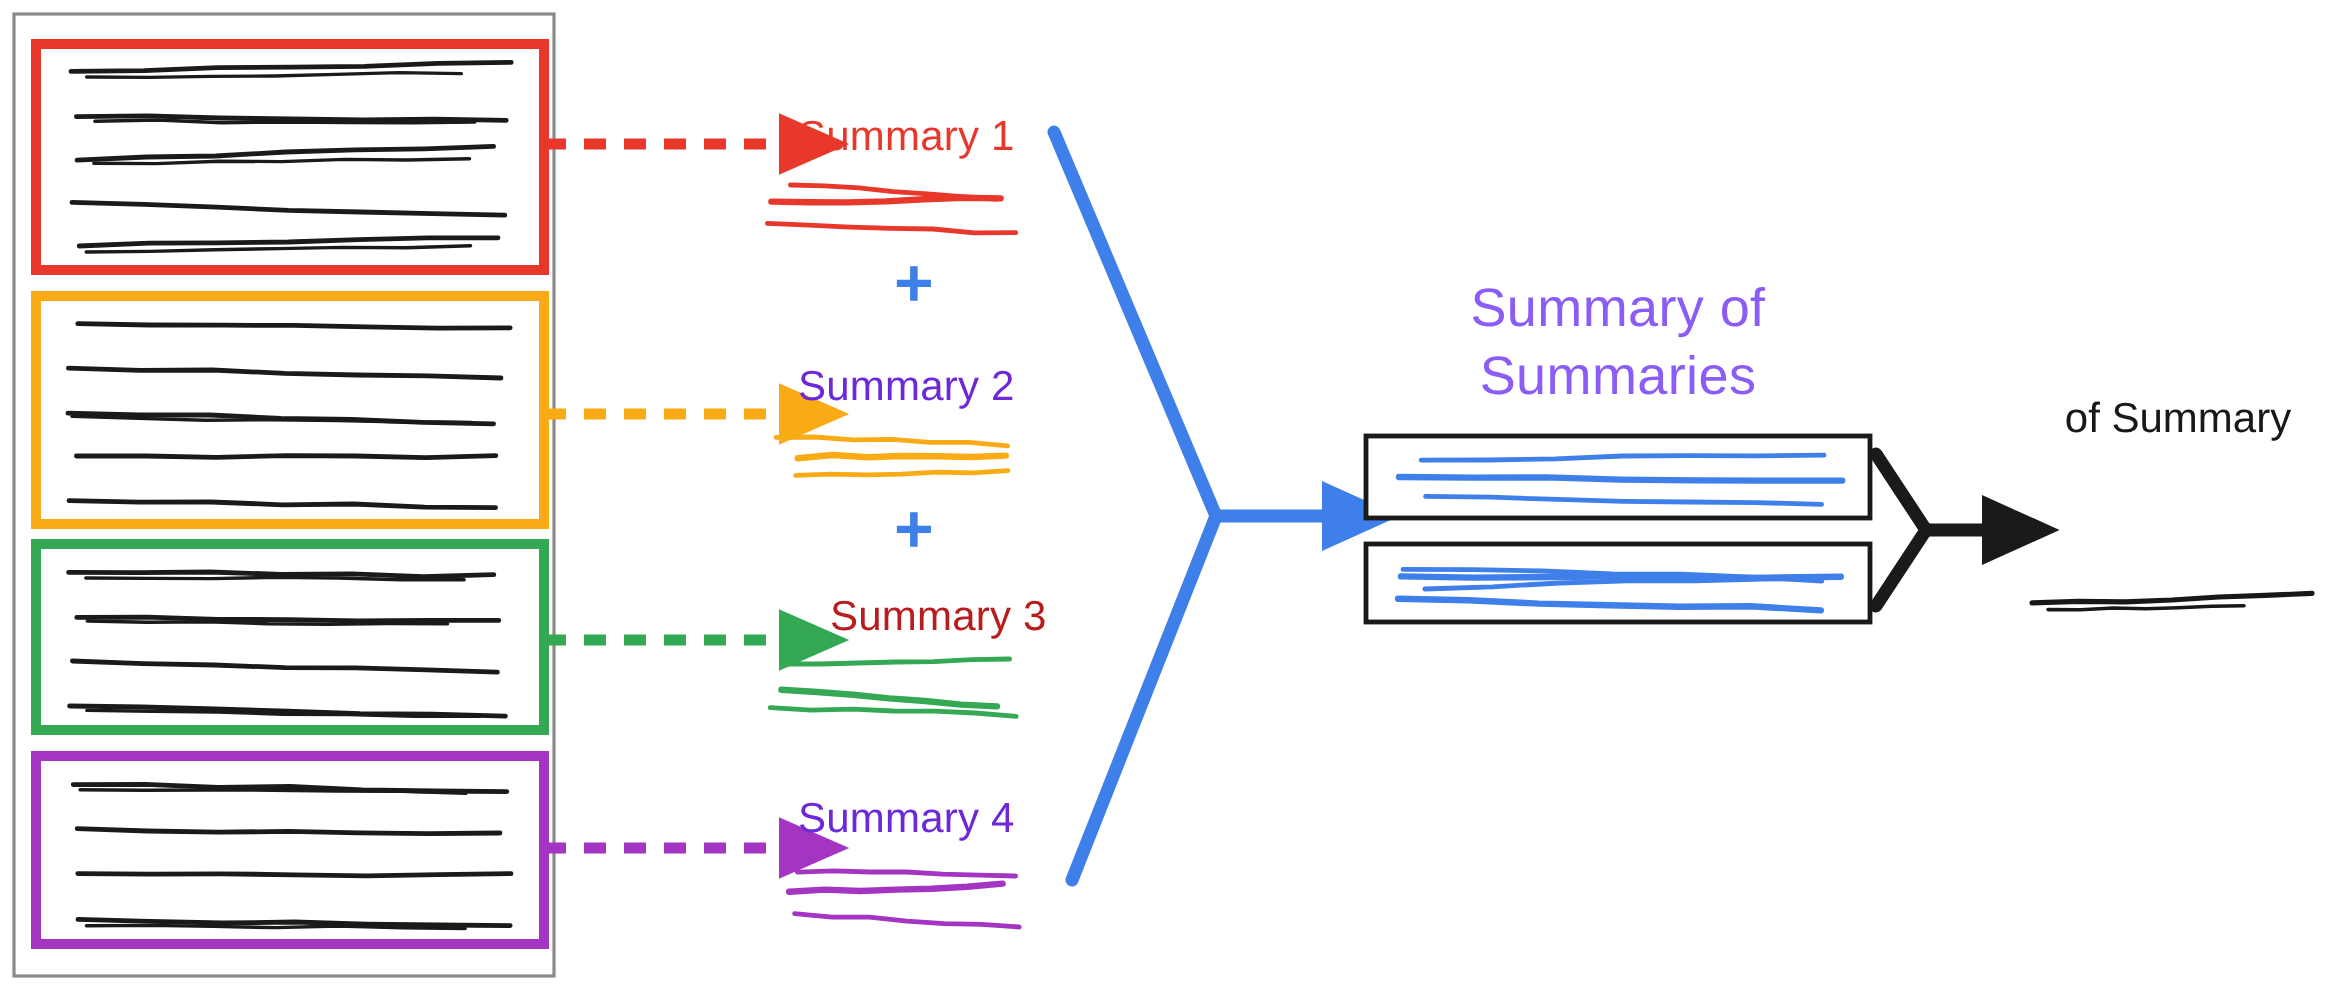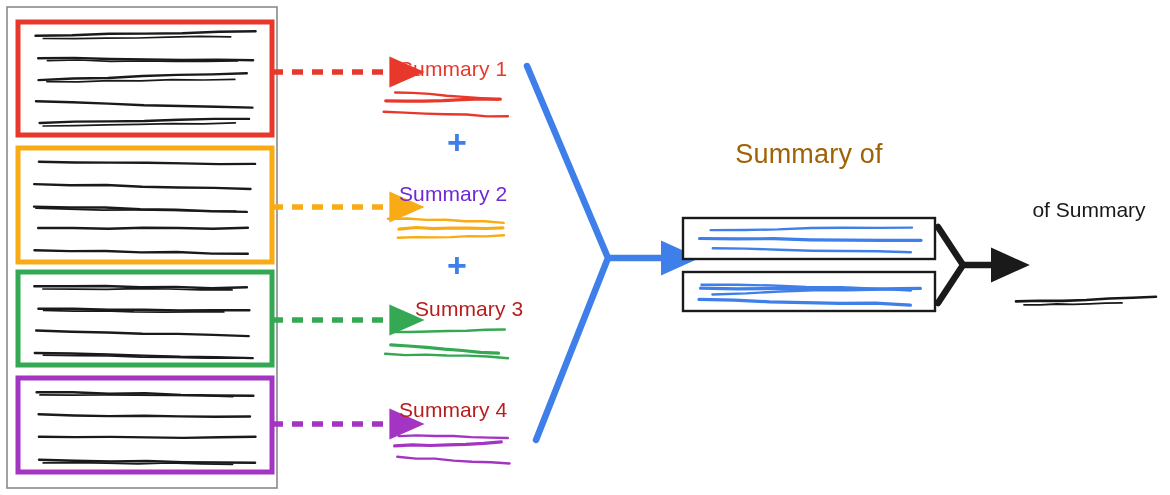--- a/index.html
+++ b/index.html
@@ -163,26 +163,27 @@
       </g>
     <g id="gfx-final-squiggle">
         <path d="M1016.0,301.4 L1039.3,300.7 L1062.7,300.9 L1086.0,300.0 L1109.3,298.5 L1132.7,297.7 L1156.0,296.7 " fill="none" stroke="#17181a" stroke-width="2.6" stroke-linecap="round" stroke-linejoin="round"></path>
         <path d="M1024.0,304.8 L1040.3,304.9 L1056.7,304.0 L1073.0,304.4 L1089.3,303.9 L1105.7,303.1 L1122.0,302.9 " fill="none" stroke="#17181a" stroke-width="1.8" stroke-linecap="round" stroke-linejoin="round"></path>
       </g>
   </svg>
 
   <div class="label summary-label" id="lbl-s1" style="left: 399px; top: 57px; color: rgb(232, 56, 44);">Summary 1</div>
   <div class="label summary-label" id="lbl-s2" style="left: 399px; top: 182px; color: #6d28d9;">Summary 2</div>
   <div class="label summary-label" id="lbl-s3" style="left: 401px; top: 297px; color: #b91c1c; margin-left: 14px;">Summary 3</div>
-  <div class="label summary-label" id="lbl-s4" style="left: 399px; top: 398px; color: #b91c1c;">Summary 4</div>
+  <div class="label summary-label" id="lbl-s4" style="left: 399px; top: 398px; color: #6d28d9;">Summary 4</div>
 
   <div class="plus" id="plus-1" style="left: 447px; top: 125px; color: rgb(63, 127, 234);">+</div>
   <div class="plus" id="plus-2" style="left: 447px; top: 248px; color: rgb(63, 127, 234);">+</div>
 
-  <div class="label sos-title" id="sos-title" style="left: 683px; top: 138px; width: 252px; color: #a16207;">
+  <div class="label sos-title" id="sos-title" style="left: 683px; top: 138px; width: 252px; color: #8b5cf6;">
     <div>Summary of</div>
+    <div>Summaries</div>
   </div>
 
   <div class="label final-label" id="final-label" style="left: 1014px; top: 197px; width: 150px; color: rgb(23, 24, 26);">
     <div>of Summary</div>
   </div>
 
 </div>
 
 </body></html>

